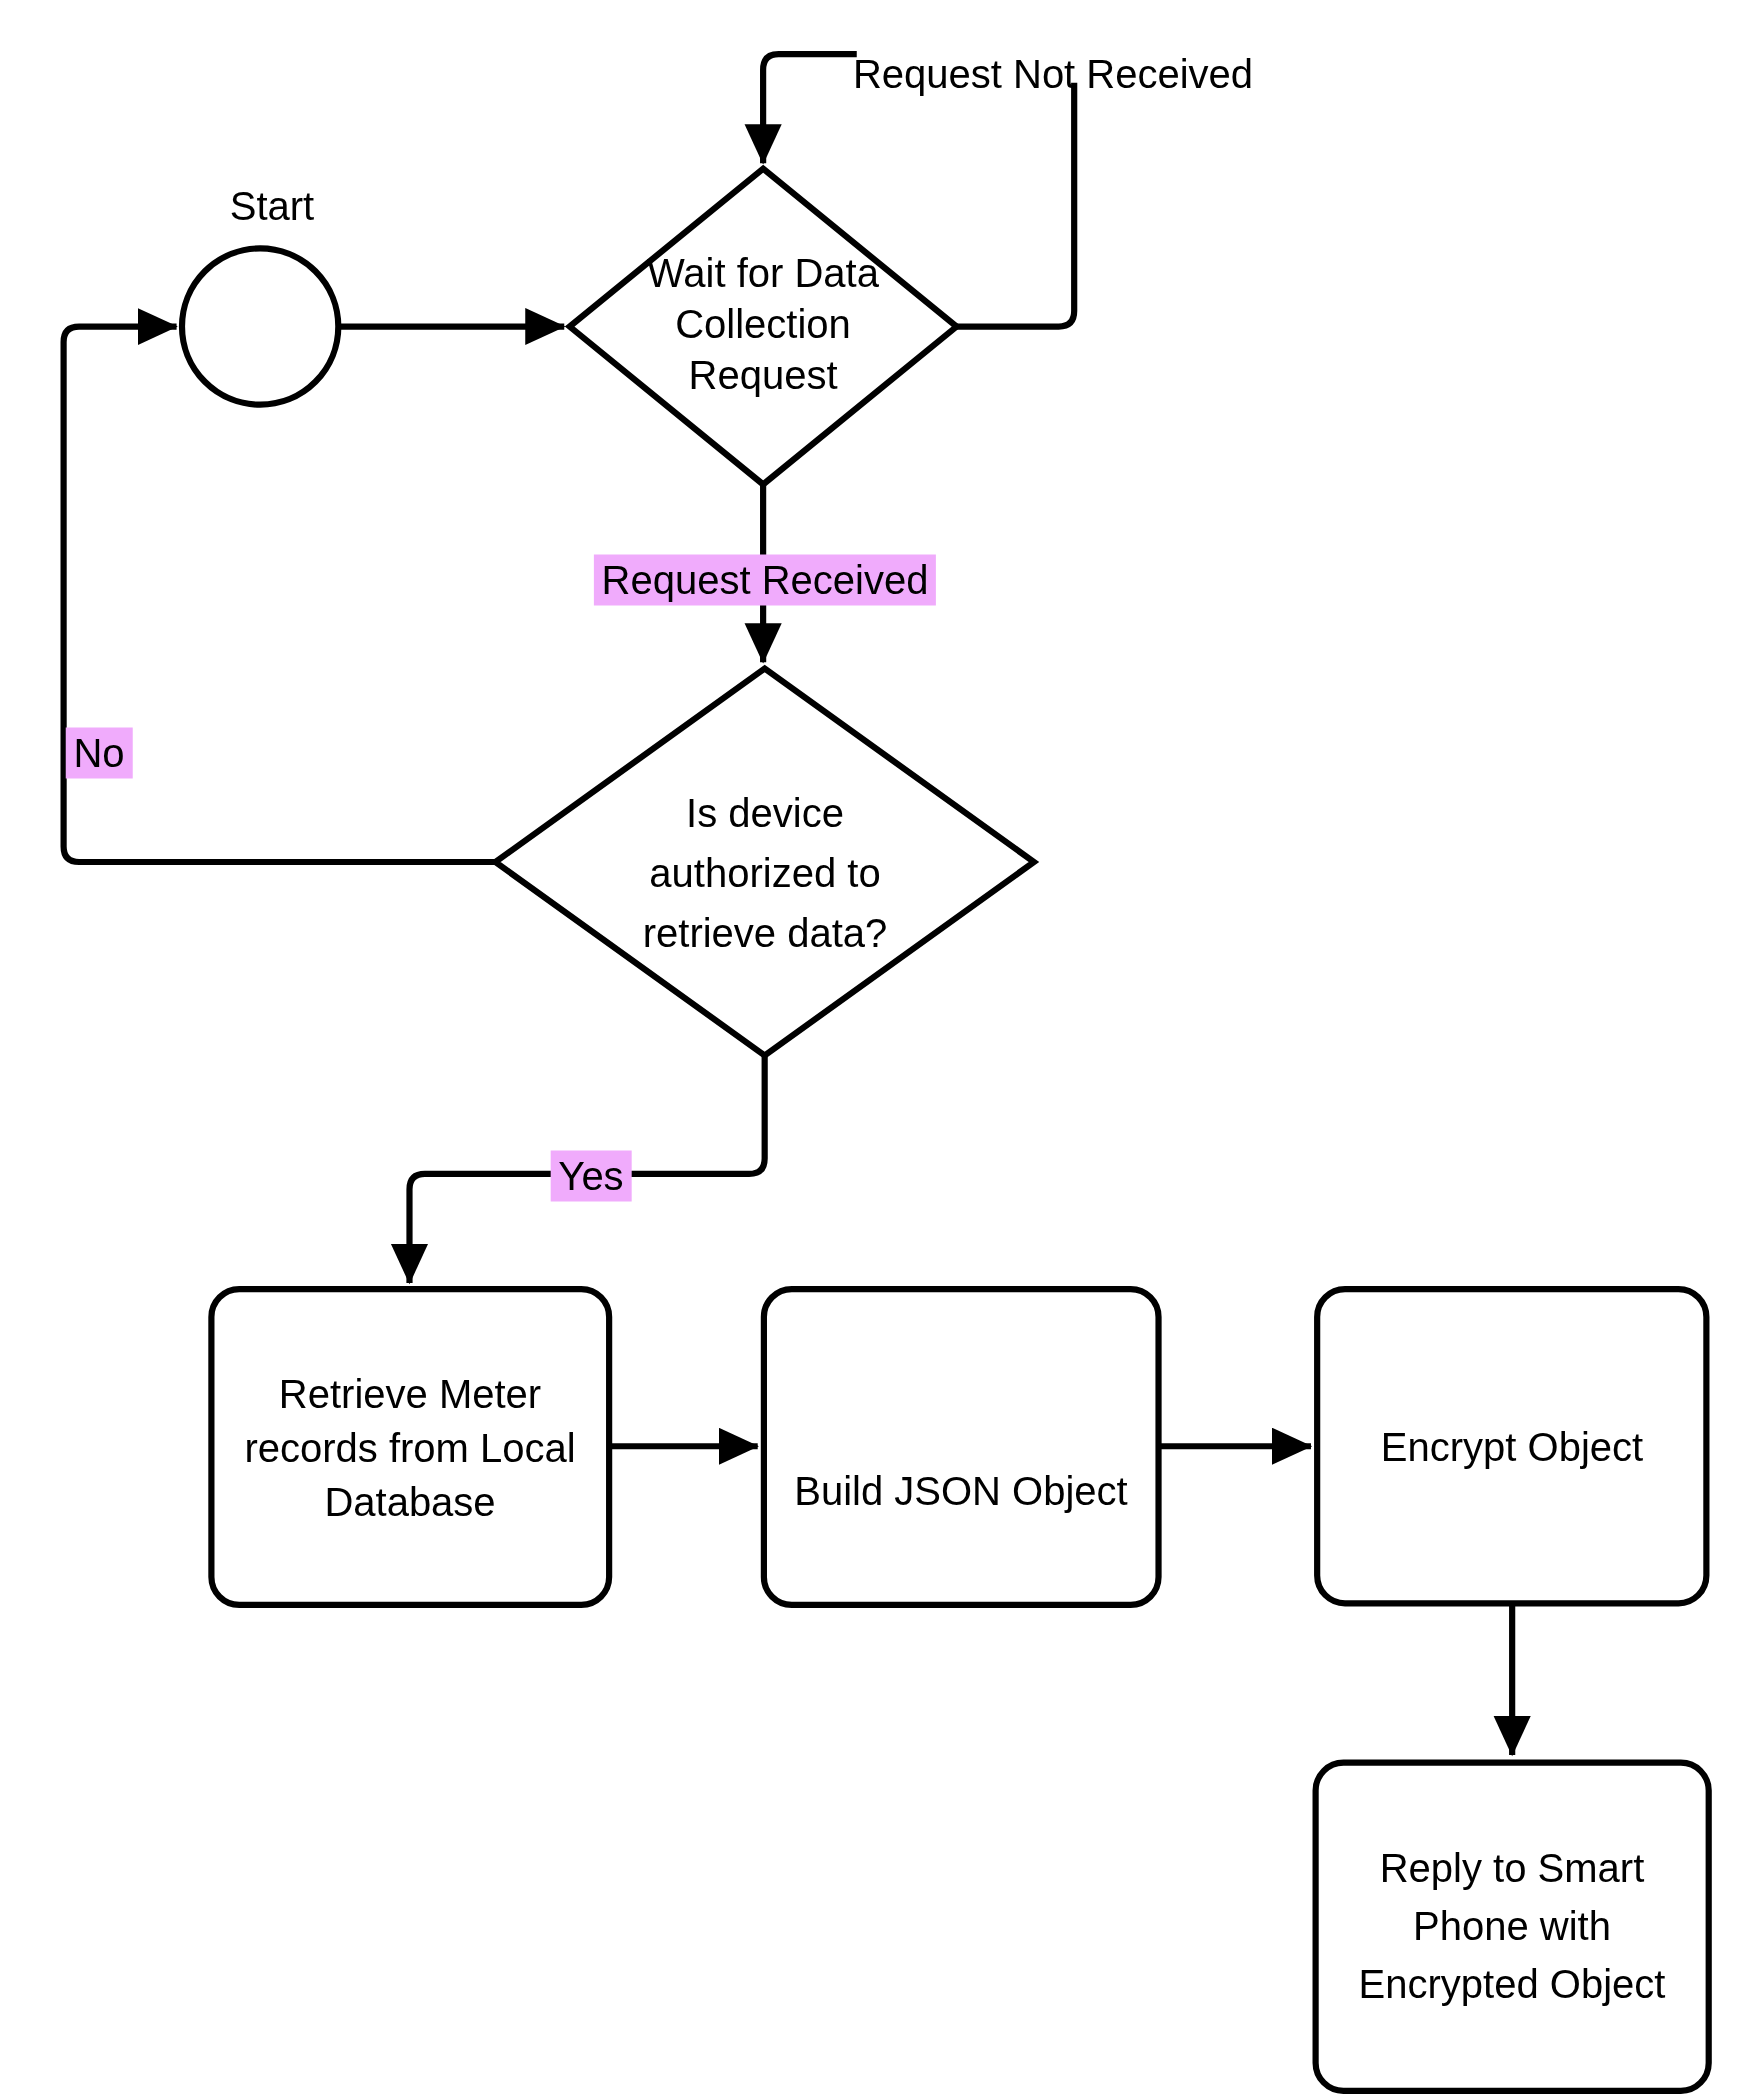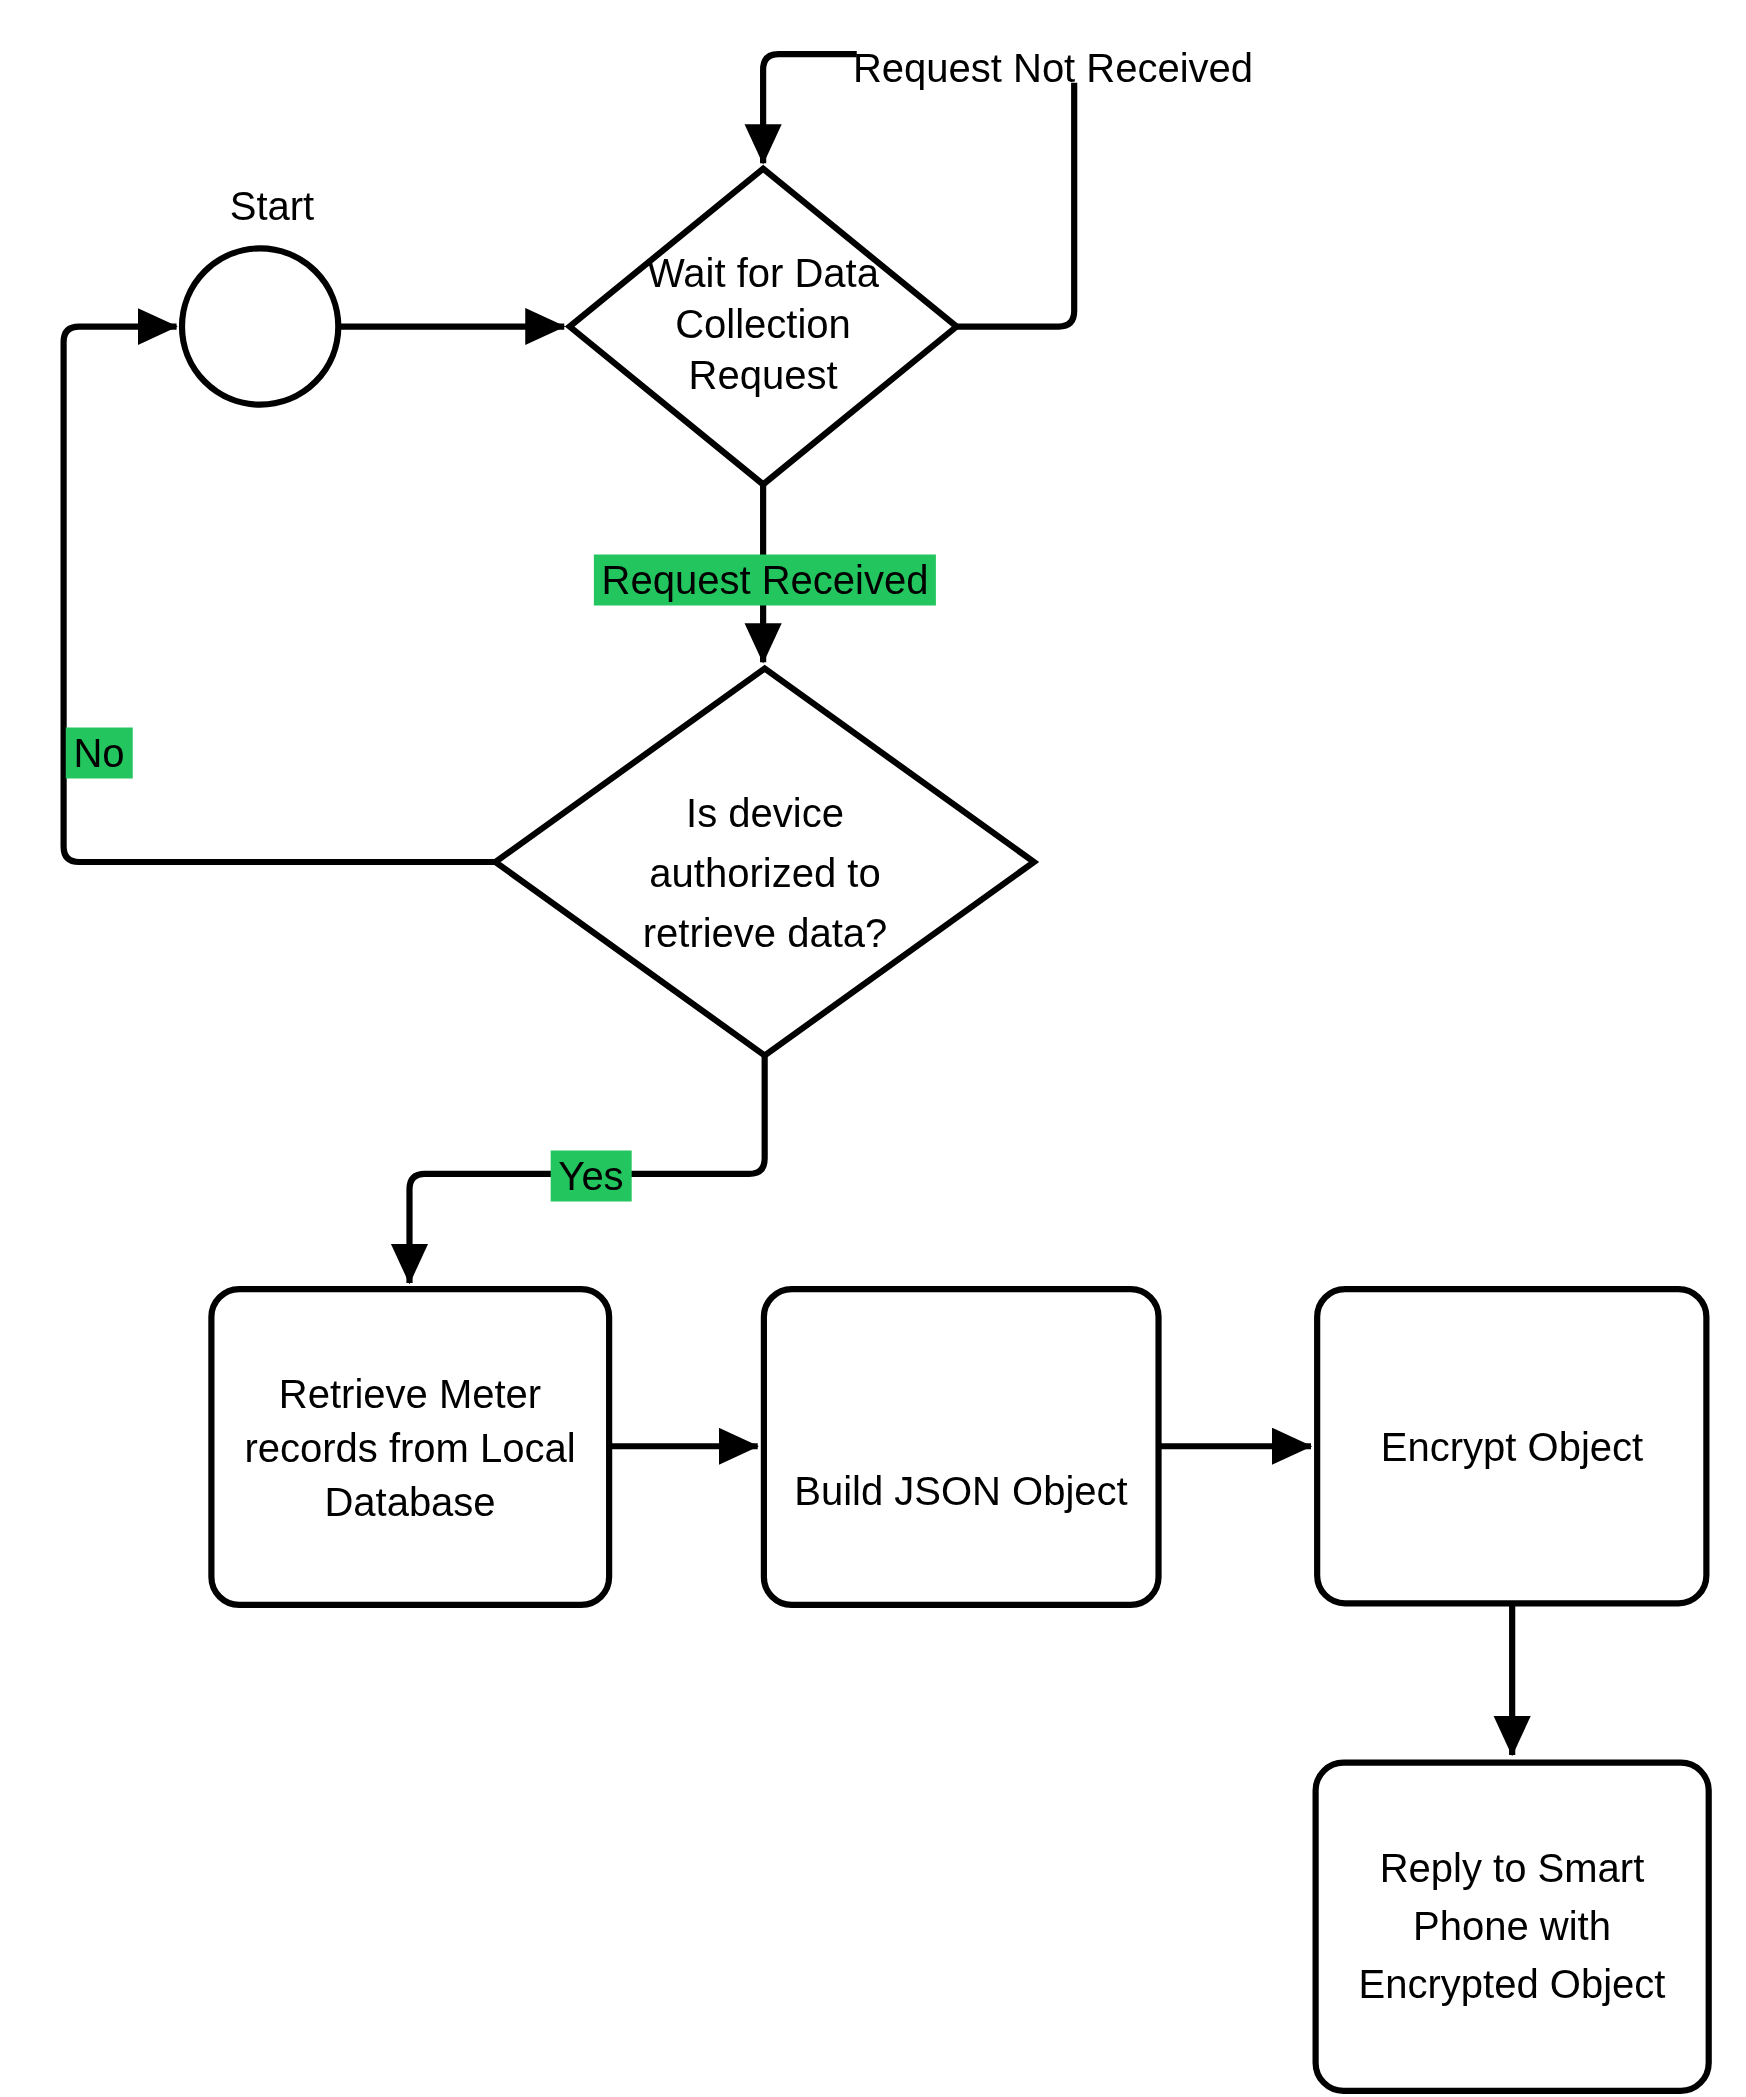--- a/index.html
+++ b/index.html
@@ -37,21 +37,21 @@
     position: absolute;
     transform: translate(-50%, -50%);
     font-size: 40px;
     line-height: 51px;
     text-align: center;
     white-space: nowrap;
     color: #000000;
   }
   .label span { display: block; }
   .bg {
-    background: #22c55e;
+    background: #f0abfc;
     padding: 0 7.7px;
   }
   .lh70 { line-height: 54px; }
   .lh75 { line-height: 58px; }
   .lh78 { line-height: 60px; }
 </style>
 </head>
 <body>
 
 <div id="canvas">
@@ -105,21 +105,21 @@
   <div class="label" style="left:961px; top:1447px;margin-top:44px;">Build JSON Object</div>
 
   <div class="label" style="left:1512px; top:1447px;">Encrypt Object</div>
 
   <div class="label lh75" style="left:1512px; top:1926px;">
     <span>Reply to Smart</span>
     <span>Phone with</span>
     <span>Encrypted Object</span>
   </div>
 
-  <div class="label" style="left:1053px; top:68px;">Request Not Received</div>
+  <div class="label" style="left:1053px; top:74px;">Request Not Received</div>
 
   <div class="label bg" style="left:765px; top:580px;">Request Received</div>
 
   <div class="label bg" style="left:67px; top:753px;margin-left:32px;">No</div>
 
   <div class="label bg" style="left:591px; top:1176px;">Yes</div>
 
 </div>
 
 

